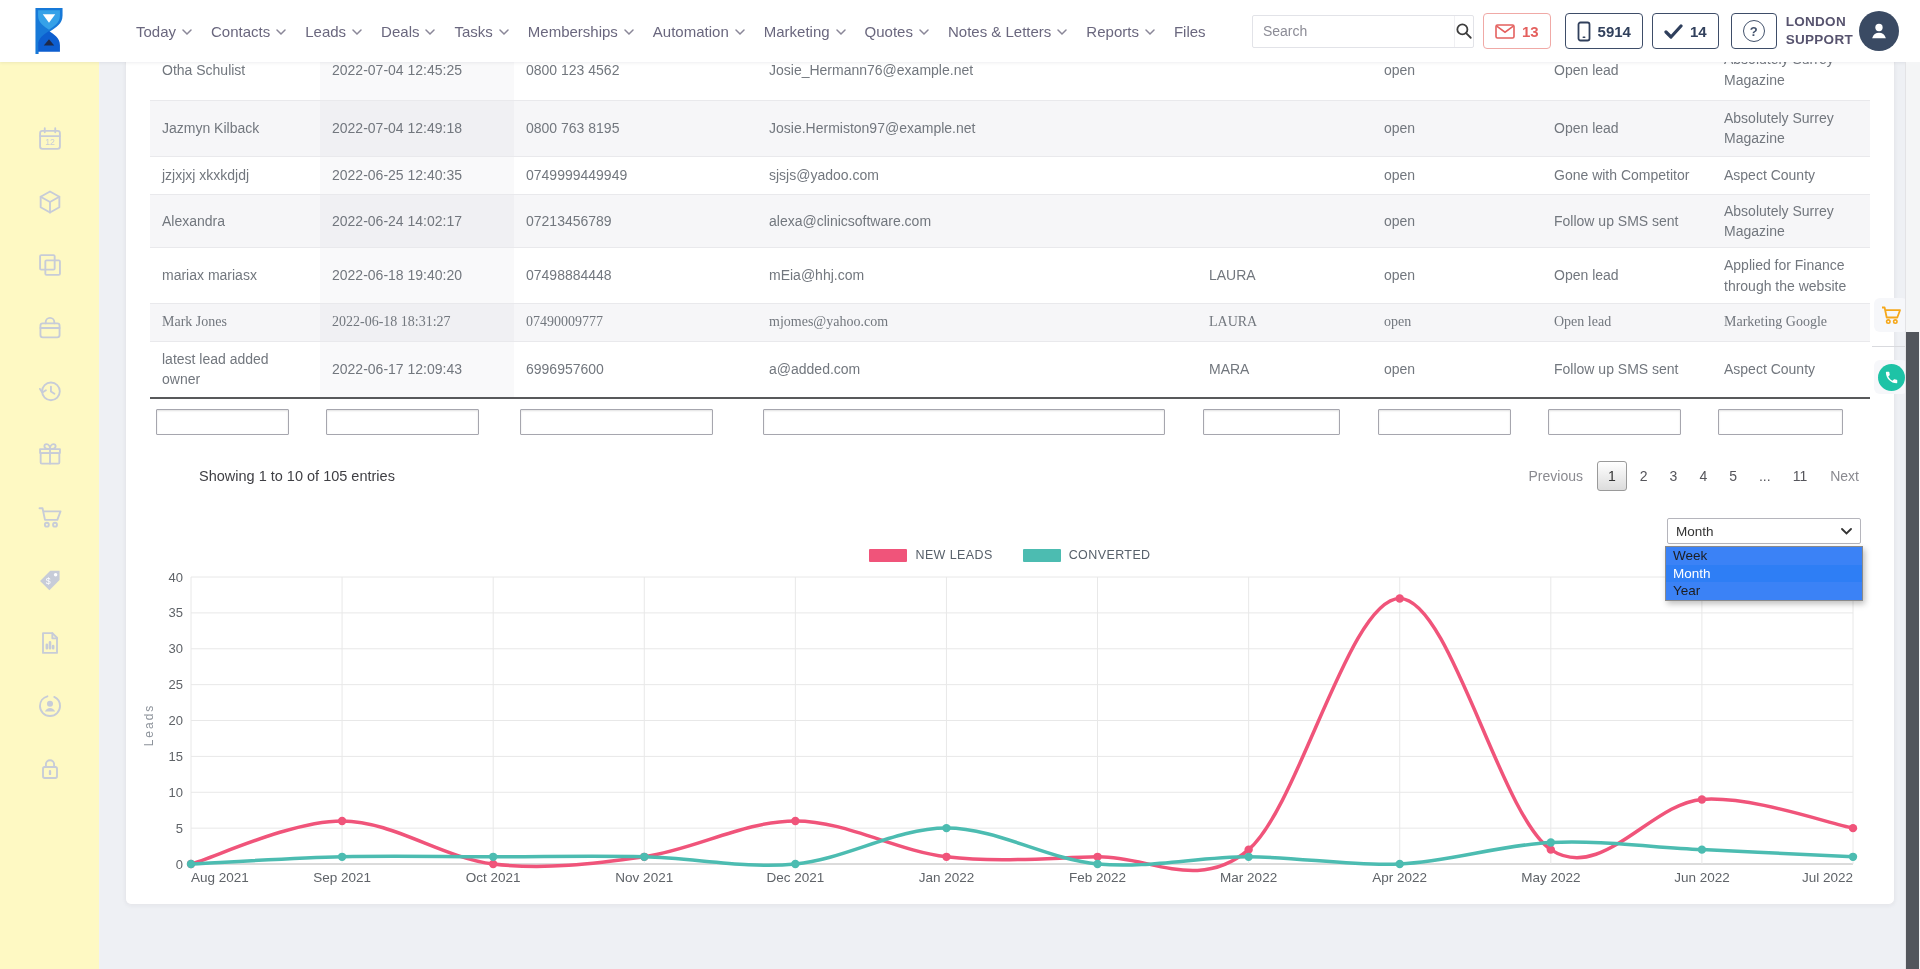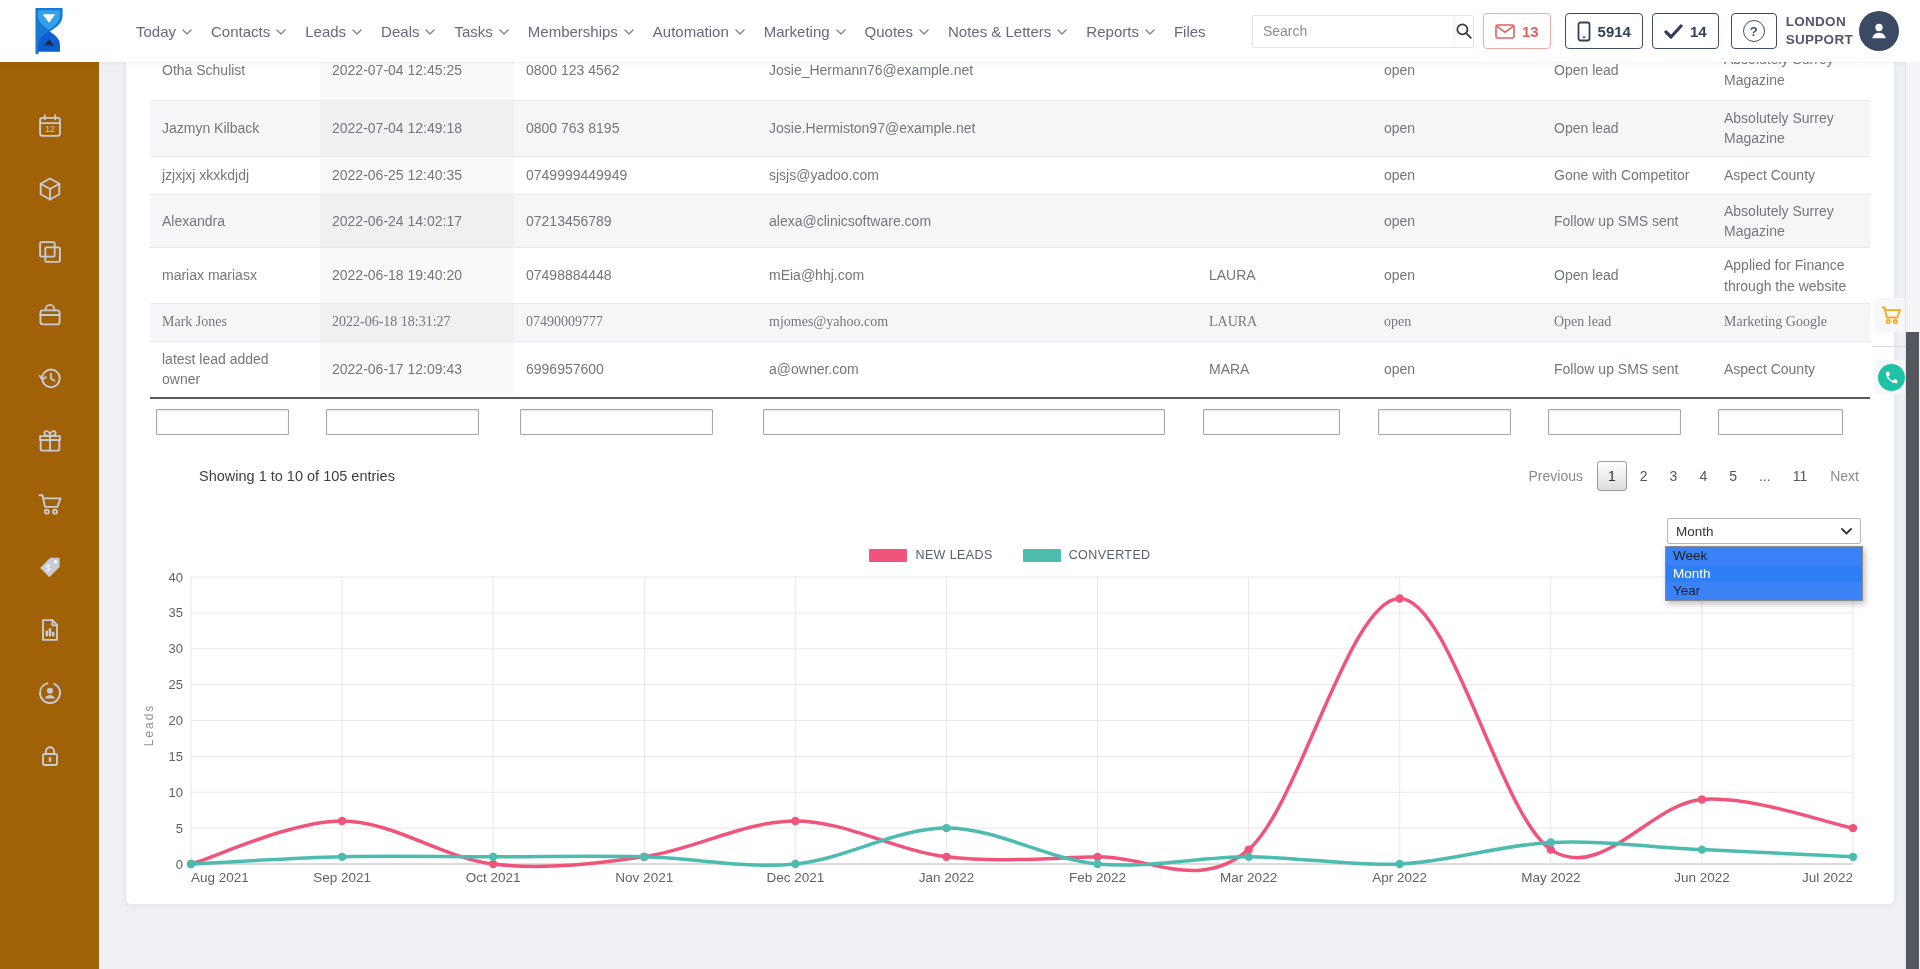--- a/index.html
+++ b/index.html
@@ -31,22 +31,22 @@
   .badge-check { margin-left:9px; }
   .badge-help { margin-left:12px; width:46px; padding:0; }
   .help-circle { width:22px; height:22px; border:1.5px solid #43526c; border-radius:50%;
     display:flex; align-items:center; justify-content:center; font-size:13px; font-weight:700; color:#43526c; }
   .user-name { margin-left:9px; font-size:13.5px; font-weight:700; color:#57536e; line-height:1.35;
     text-align:left; letter-spacing:.3px; }
   .avatar { margin-left:6px; width:40px; height:40px; border-radius:50%; background:#3a4a63;
     display:flex; align-items:center; justify-content:center; cursor:pointer; }
 
   
-  .sidebar { position:absolute; left:0; top:62px; width:100px; bottom:0; background:#a16207;
-    border-right:1px solid #f0f1f4; display:flex; flex-direction:column; align-items:center; padding-top:47px; z-index:5; }
+  .sidebar { position:absolute; left:0; top:62px; width:100px; bottom:0; background:#fef9c3;
+    border-right:1px solid #f0f1f4; display:flex; flex-direction:column; align-items:center; padding-top:60px; z-index:5; }
   .side-icon { width:34px; height:34px; margin-bottom:29px; display:flex; align-items:center;
     justify-content:center; cursor:pointer; }
   .side-icon svg { width:28px; height:28px; }
 
   
   .card { position:absolute; left:125px; top:62px; width:1770px; height:843px; background:#fff;
     border:1px solid #e7e8ec; border-top:none; border-radius:0 0 6px 6px;
     box-shadow:0 1px 4px rgba(40,40,60,.05); z-index:10; }
   .table-clip { margin:0 24px; overflow:hidden; }
   table.leads { width:1722px; border-collapse:collapse; table-layout:fixed; margin-top:-22px; }
@@ -381,21 +381,21 @@
             <td>mjomes@yahoo.com</td>
             <td>LAURA</td>
             <td>open</td>
             <td>Open lead</td>
             <td>Marketing Google</td>
           </tr>
           <tr class="data-row" style="height: 56px;">
             <td>latest lead added owner</td>
             <td class="col-date">2022-06-17 12:09:43</td>
             <td>6996957600</td>
-            <td>a@owner.com</td>
+            <td>a@added.com</td>
             <td>MARA</td>
             <td>open</td>
             <td>Follow up SMS sent</td>
             <td>Aspect County</td>
           </tr>
           <tr class="filters-row">
             <td><input type="text" style=""></td>
             <td><input type="text" style=""></td>
             <td><input type="text" style=""></td>
             <td><input type="text" style=""></td>

